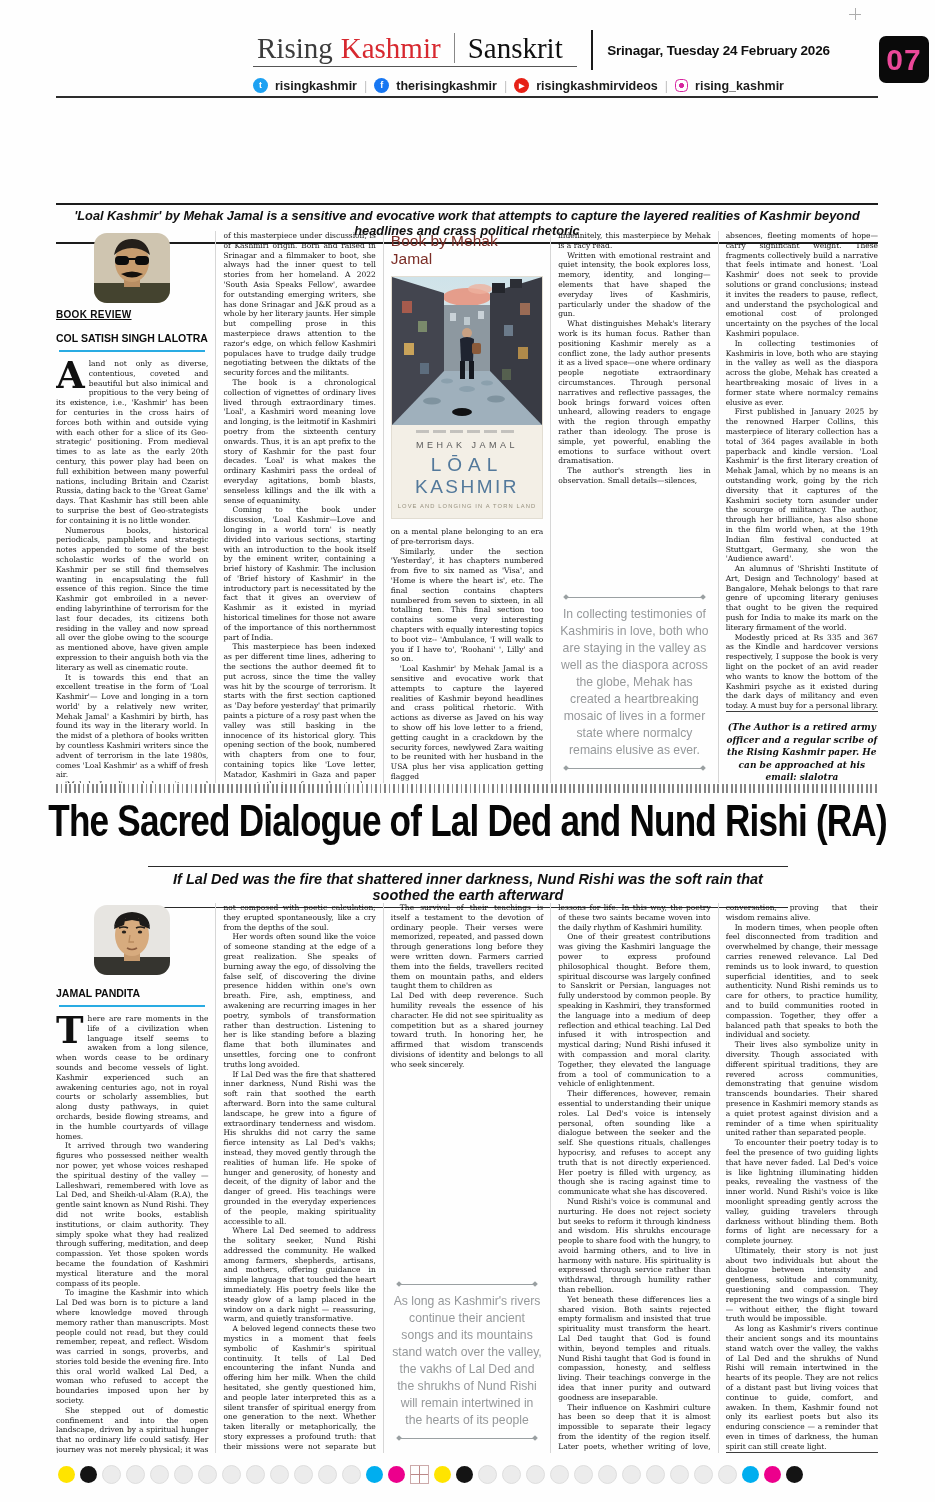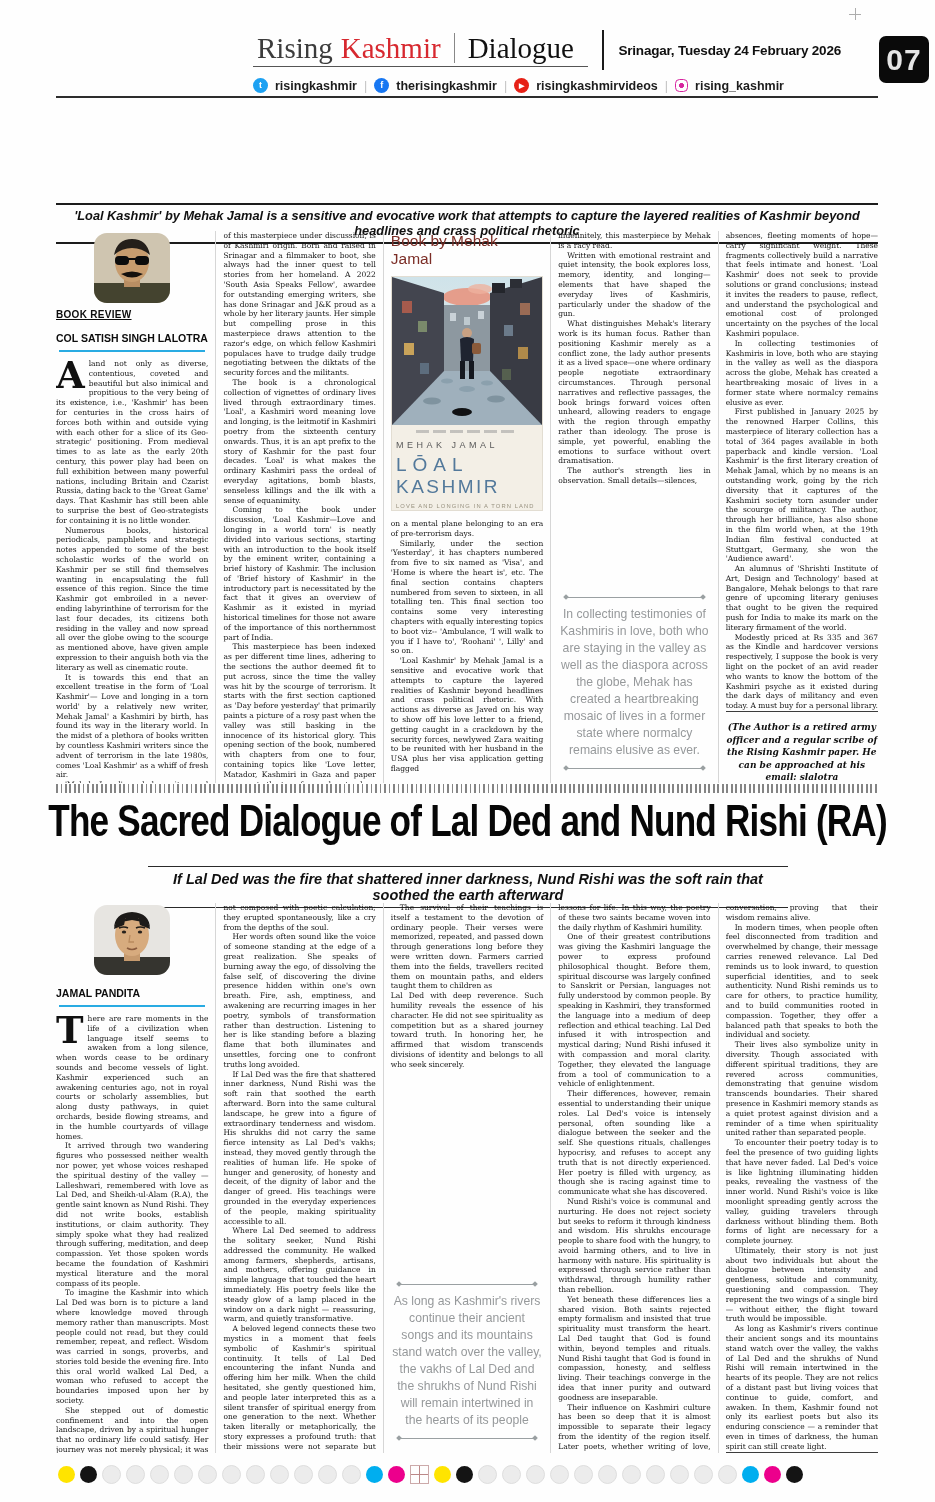--- a/index.html
+++ b/index.html
@@ -25,21 +25,21 @@
   .sicon{display:inline-block;width:15px;height:15px;border-radius:50%;color:#fff;
          font:700 9px/15px "Liberation Sans",sans-serif;text-align:center;flex:none;}
   .sic-tw{background:#1da1f2;}
   .sic-fb{background:#1877f2;}
   .sic-yt{background:#e62117;font-size:7px;}
   .sic-ig{background:radial-gradient(circle at center,#d6249f 2.2px,transparent 2.8px);
           border:1.7px solid #d6249f;border-radius:4.5px;width:11px;height:11px;}
   .spipe{color:#c2c2c2;font-weight:400;}
   .header-rule{position:absolute;top:96px;left:56px;width:822px;height:2px;background:#2d2d2d;}
   .pageno{position:absolute;top:36px;right:6px;width:50px;height:47px;background:#0a0a0a;border-radius:7px;
-          color:#e5e5e5;font:700 30px/47px "Liberation Sans",sans-serif;text-align:center;letter-spacing:1px;}
+          color:#ec4899;font:700 30px/47px "Liberation Sans",sans-serif;text-align:center;letter-spacing:1px;}
   
   .h1{position:absolute;top:102px;left:56px;width:822px;text-align:center;
       font:700 47px/1.05 "Liberation Sans",sans-serif;letter-spacing:-1.5px;color:#070707;}
   .h1 .condense{display:block;transform:scaleX(.93);transform-origin:50% 50%;}
   .sf1{position:absolute;top:203px;left:56px;width:822px;border-top:2px solid #1c1c1c;border-bottom:2px solid #1c1c1c;
        padding:3px 0 4px;text-align:center;font:italic 700 12.8px "Liberation Sans",sans-serif;color:#111;}
   .h2wrap{position:absolute;top:798px;left:0;width:935px;display:flex;justify-content:center;overflow:visible;}
   .h2{font:700 45px/1 "Liberation Sans",sans-serif;letter-spacing:-1px;white-space:nowrap;
       transform:scaleX(.78);transform-origin:50% 50%;color:#070707;}
   .sf2{position:absolute;top:866px;left:148px;width:640px;border-top:1.5px solid #2a2a2a;border-bottom:1.5px solid #2a2a2a;
@@ -57,21 +57,21 @@
   
   .bylineblk{text-align:left;margin-bottom:7px;}
   .avatar{width:76px;height:70px;border-radius:13px;overflow:hidden;margin:2px auto 6px;}
   .kicker{font:700 10px "Liberation Sans",sans-serif;text-decoration:underline;letter-spacing:.3px;color:#0c0c0c;}
   .bname{font:700 10.5px "Liberation Sans",sans-serif;margin-top:12px;color:#0c0c0c;}
   .cyanrule{height:2px;background:#29abe2;margin:6px 3px 0;}
   
   .booklabel{font:400 15.5px "Liberation Sans",sans-serif;color:#7b2d26;margin:1px 0 9px;}
   .cover{width:150px;margin:0 auto 9px;background:#f3efe6;box-shadow:0 0 0 1px #e2ddd2;}
   .cover svg{display:block;}
-  .cover-text{padding:5px 4px 1px;}
+  .cover-text{padding:5px 4px 9px;text-align:center;}
   .cov-endorse{height:3px;width:72%;margin:0 auto 7px;opacity:.55;
       background:repeating-linear-gradient(90deg,#9c9c9c 0 13px,transparent 13px 17px);}
   .cov-author{font:400 9px "Liberation Sans",sans-serif;letter-spacing:3.5px;color:#5a5a5a;}
   .cov-t1{font:400 19px "Liberation Sans",sans-serif;letter-spacing:6px;color:#53799b;margin-top:4px;}
   .cov-t2{font:400 19px "Liberation Sans",sans-serif;letter-spacing:2.5px;color:#53799b;}
   .cov-tag{font:400 5.8px "Liberation Sans",sans-serif;letter-spacing:1.1px;color:#97917f;margin-top:5px;}
   
   .pq{margin-top:auto;padding:4px 1px 6px;text-align:center;color:#96999b;
       font:400 12.2px/17px "Liberation Sans",sans-serif;}
   .pqline{display:flex;align-items:center;margin:7px 5px;}
@@ -101,21 +101,21 @@
 <div class="page">
 
   <div class="cross tr"></div>
   <div class="header">
     <div class="mast-row">
       <div class="logobox">
         <div class="brand">
           <span class="b1">Rising</span><span class="b2">Kashmir</span>
         </div>
         <div class="vdiv"></div>
-        <div class="section-name">Dialogue</div>
+        <div class="section-name">Sanskrit</div>
       </div>
       <div class="vdiv2"></div>
       <div class="dateline">Srinagar, Tuesday 24 February 2026</div>
     </div>
     <div class="social-row">
       <span class="sicon sic-tw">t</span>
       <span>risingkashmir</span>
       <span class="spipe">|</span>
       <span class="sicon sic-fb">f</span>
       <span>therisingkashmir</span>

